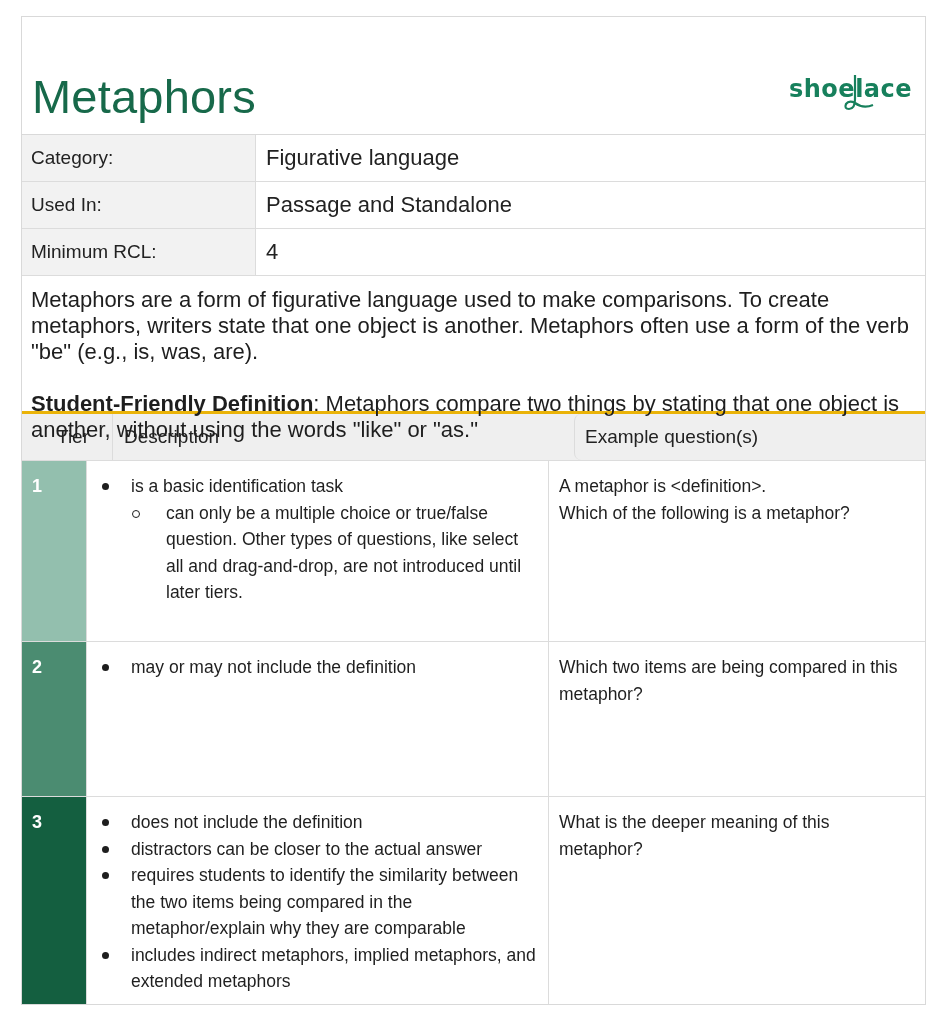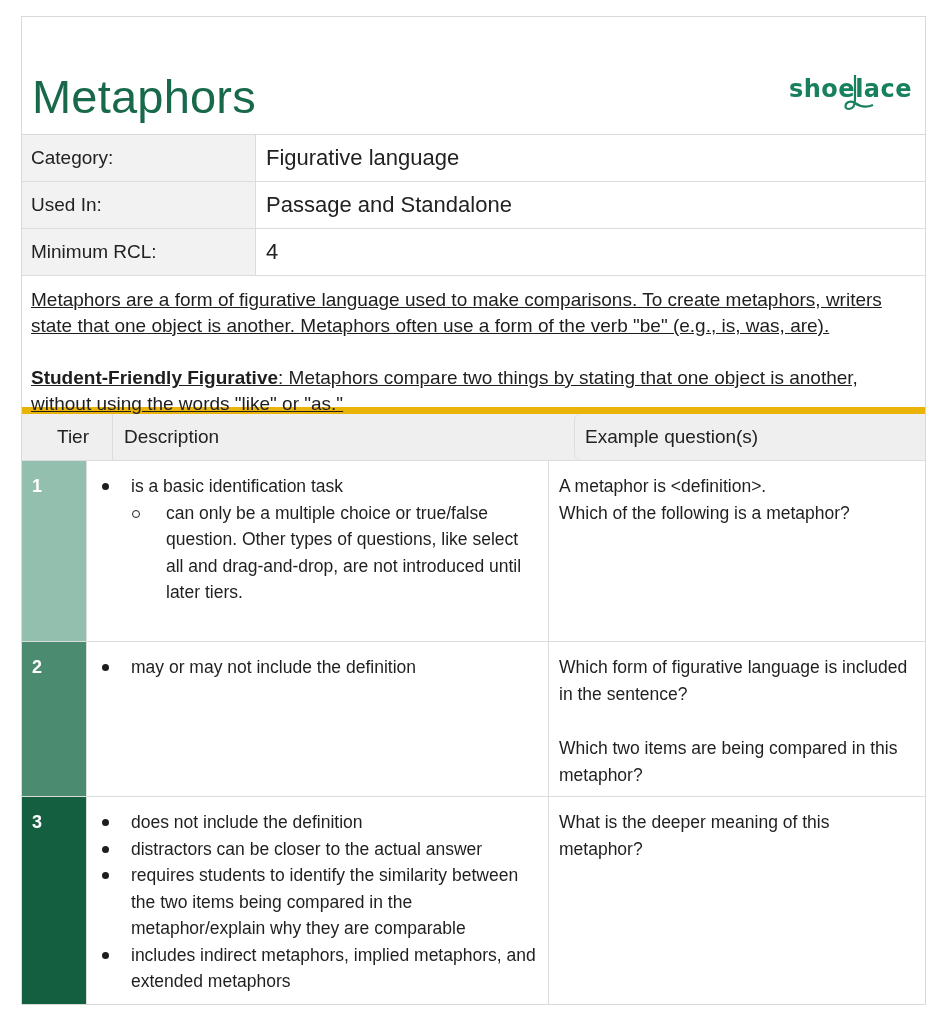--- a/index.html
+++ b/index.html
@@ -23,22 +23,22 @@
     position: absolute; left: 0; top: 6px; font-size: 24px; color: #17805c;
     font-weight: bold; letter-spacing: 0.5px; font-family: "DejaVu Sans", sans-serif;
   }
   .info-row { display: flex; height: 47px; border-bottom: 1px solid #dcdcdc; }
   .info-label {
     width: 234px; background: #f2f2f2; border-right: 1px solid #dcdcdc;
     font-size: 19px; padding-left: 9px; display: flex; align-items: center; color: #222;
   }
   .info-value { flex: 1; font-size: 22px; padding-left: 10px; display: flex; align-items: center; color: #222; }
   .defs {
-    height: 138px; border-bottom: 7px solid #eab308; padding: 11px 9px 0 9px;
-    font-size: 19px; line-height: 26px; color: #1e1e1e; text-decoration: underline;
+    height: 138px; border-bottom: 3px solid #eab308; padding: 11px 9px 0 9px;
+    font-size: 22px; line-height: 26px; color: #1e1e1e;
   }
   .defs p + p { margin-top: 26px; }
   .defs b { font-weight: bold; }
   .thead { display: flex; height: 47px; background: #efefef; border-bottom: 1px solid #dcdcdc; padding-left: 26px; }
   .thead div { font-size: 19px; display: flex; align-items: center; color: #222; }
   .col-tier { width: 64px; padding-left: 9px; }
   .col-desc { width: 462px; padding-left: 11px; border-left: 1px solid #dcdcdc; }
   .col-ex { flex: 1; padding-left: 10px; border-left: 1px solid #dcdcdc; border-radius: 7px; }
   .trow { display: flex; border-bottom: 1px solid #dcdcdc; }
   .trow .tier-cell {
@@ -85,21 +85,21 @@
     <div class="info-label">Used In:</div>
     <div class="info-value">Passage and Standalone</div>
   </div>
   <div class="info-row">
     <div class="info-label">Minimum RCL:</div>
     <div class="info-value">4</div>
   </div>
 
   <div class="defs">
     <p>Metaphors are a form of figurative language used to make comparisons. To create metaphors, writers state that one object is another. Metaphors often use a form of the verb "be" (e.g., is, was, are).</p>
-    <p><b>Student-Friendly Figurative</b><span>: Metaphors compare two things by stating that one object is another, without using the words "like" or "as."</span></p>
+    <p><b>Student-Friendly Definition</b><span>: Metaphors compare two things by stating that one object is another, without using the words "like" or "as."</span></p>
   </div>
 
   <div class="thead">
     <div class="col-tier">Tier</div>
     <div class="col-desc">Description</div>
     <div class="col-ex">Example question(s)</div>
   </div>
 
   <div class="trow r1">
     <div class="tier-cell" style="background:#93bfae">1</div>
@@ -119,21 +119,20 @@
   </div>
 
   <div class="trow r2">
     <div class="tier-cell" style="background:#4b8c71">2</div>
     <div class="desc-cell">
       <ul class="bullets">
         <li>may or may not include the definition</li>
       </ul>
     </div>
     <div class="ex-cell">
-      <p>Which form of figurative language is included in the sentence?</p>
       <p>Which two items are being compared in this metaphor?</p>
     </div>
   </div>
 
   <div class="trow r3">
     <div class="tier-cell" style="background:#145f40">3</div>
     <div class="desc-cell">
       <ul class="bullets">
         <li>does not include the definition</li>
         <li>distractors can be closer to the actual answer</li>

